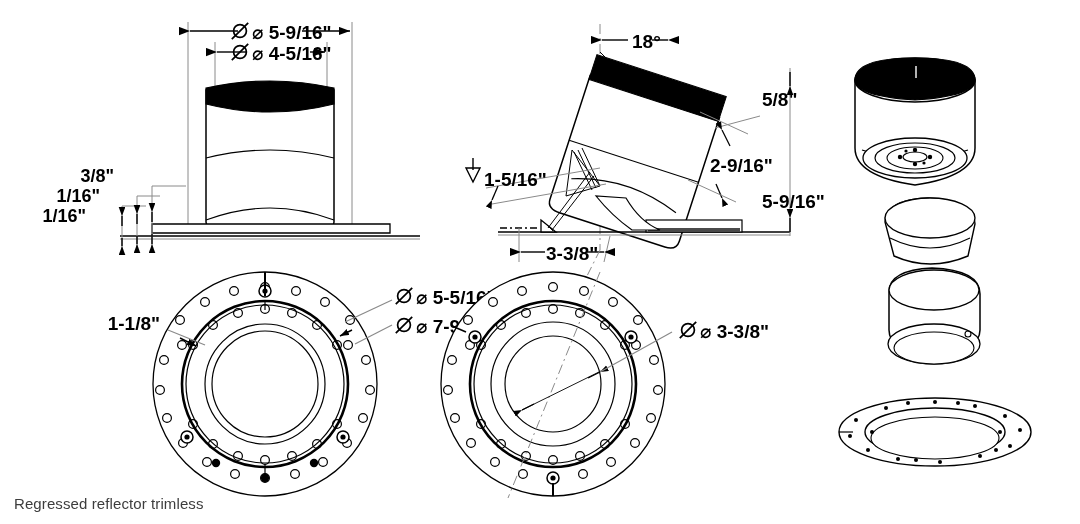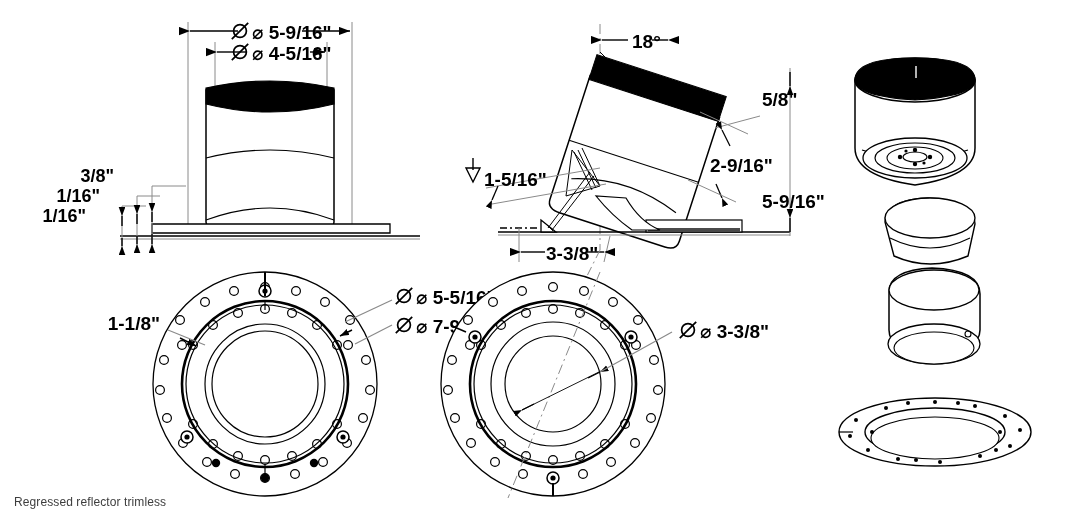--- a/index.html
+++ b/index.html
@@ -1,20 +1,20 @@
 <!DOCTYPE html>
 <html><head>
 <meta charset="utf-8">
 <style>
   html,body{margin:0;padding:0;background:#ffffff;}
   body{width:1080px;height:524px;overflow:hidden;
        font-family:"Liberation Sans","DejaVu Sans",sans-serif;}
   #sheet{position:relative;width:1080px;height:524px;background:#fff;}
   #sheet svg{position:absolute;left:0;top:0;}
-  .cap{position:absolute;left:14px;top:495px;font-size:12px;color:#3d3d3d;
+  .cap{position:absolute;left:14px;top:495px;font-size:15px;color:#3d3d3d;
        letter-spacing:.1px;white-space:nowrap;}
   text{font-family:"Liberation Sans","DejaVu Sans",sans-serif;fill:#000;
        font-size:19px;font-weight:600;}
   text.small{font-size:18px;}
 </style>
 </head>
 <body>
 
 <div id="sheet">
 

